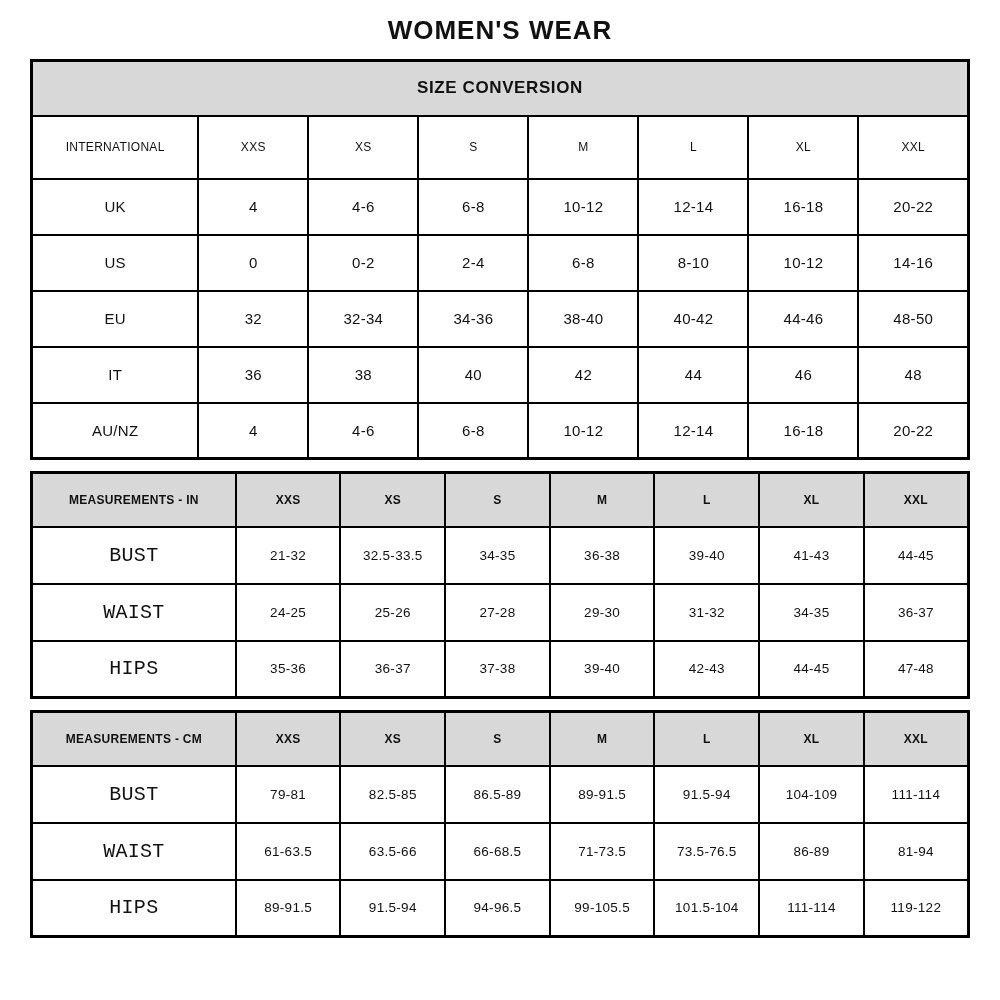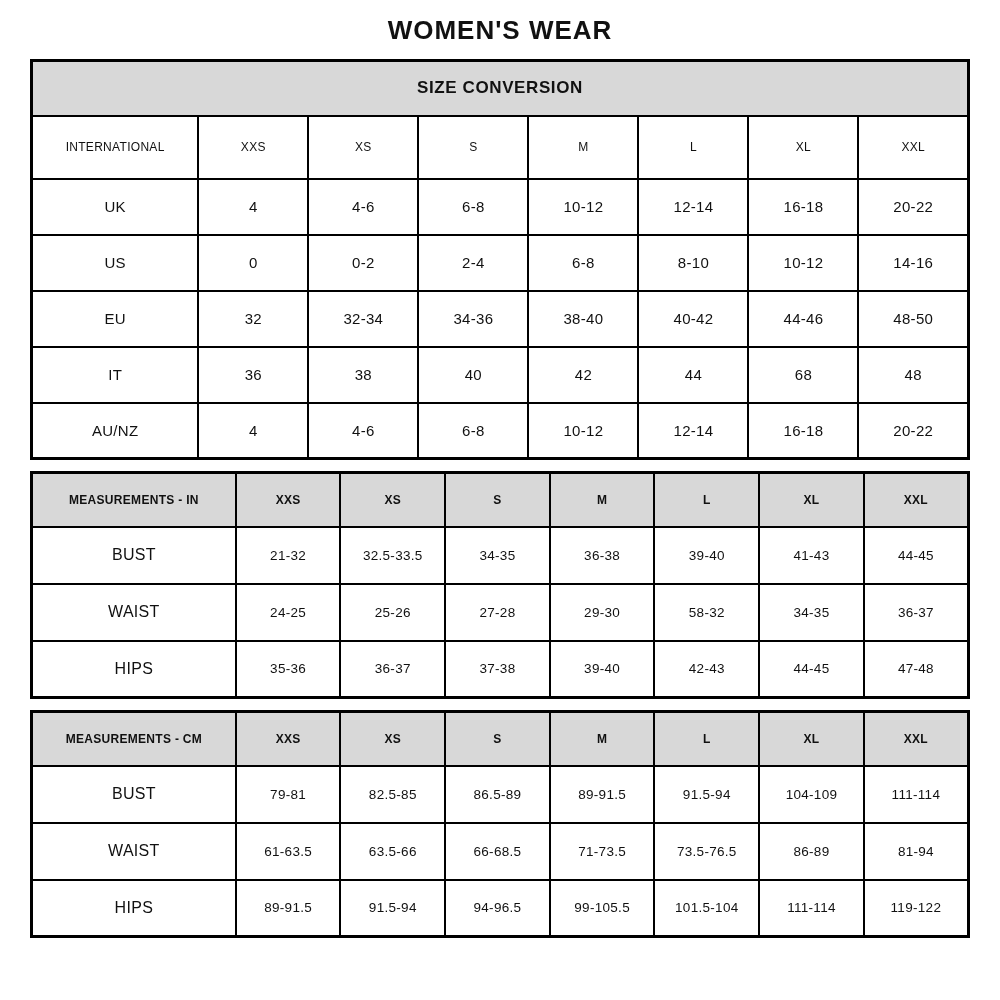--- a/index.html
+++ b/index.html
@@ -58,21 +58,21 @@
   .t-conv tbody td { height: 56px; font-size: 15px; }
   
   .t-meas col.c-label { width: 21.8%; }
   .t-meas .cols-row th {
     background: var(--header-bg);
     height: 54px;
     font-size: 12px;
     font-weight: bold;
   }
   .t-meas tbody td { height: 57px; font-size: 13.5px; }
-  .t-meas tbody td:first-child { font-size: 16px; }
+  .t-meas tbody td:first-child { font-size: 20px; font-family: Liberation Mono, monospace; }
   .gap { height: 11px; }
 </style>
 </head>
 <body>
 
 <div class="page">
 
   <h1 class="page-title">WOMEN'S WEAR</h1>
 
   <table class="t-conv">
@@ -126,21 +126,21 @@
           <td>44-46</td>
           <td>48-50</td>
         </tr>
         <tr>
           <td>IT</td>
           <td>36</td>
           <td>38</td>
           <td>40</td>
           <td>42</td>
           <td>44</td>
-          <td>68</td>
+          <td>46</td>
           <td>48</td>
         </tr>
         <tr>
           <td>AU/NZ</td>
           <td>4</td>
           <td>4-6</td>
           <td>6-8</td>
           <td>10-12</td>
           <td>12-14</td>
           <td>16-18</td>
@@ -178,21 +178,21 @@
           <td>39-40</td>
           <td>41-43</td>
           <td>44-45</td>
         </tr>
         <tr>
           <td>WAIST</td>
           <td>24-25</td>
           <td>25-26</td>
           <td>27-28</td>
           <td>29-30</td>
-          <td>58-32</td>
+          <td>31-32</td>
           <td>34-35</td>
           <td>36-37</td>
         </tr>
         <tr>
           <td>HIPS</td>
           <td>35-36</td>
           <td>36-37</td>
           <td>37-38</td>
           <td>39-40</td>
           <td>42-43</td>

